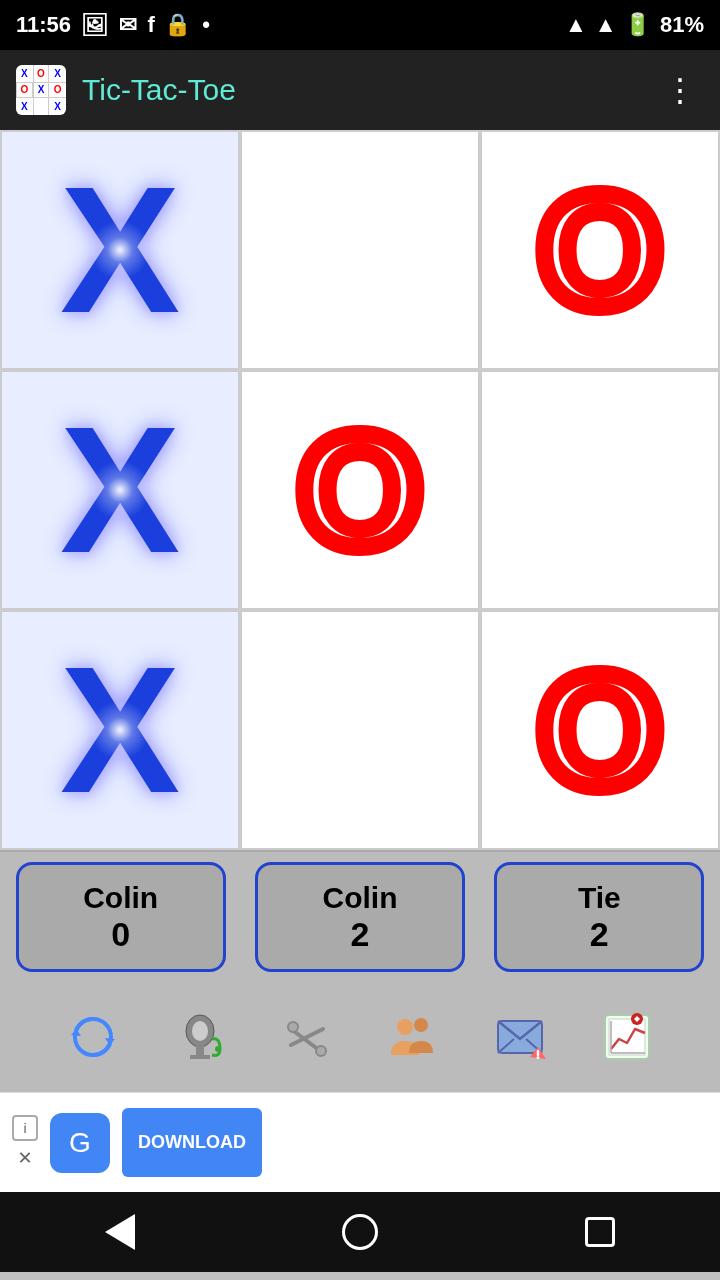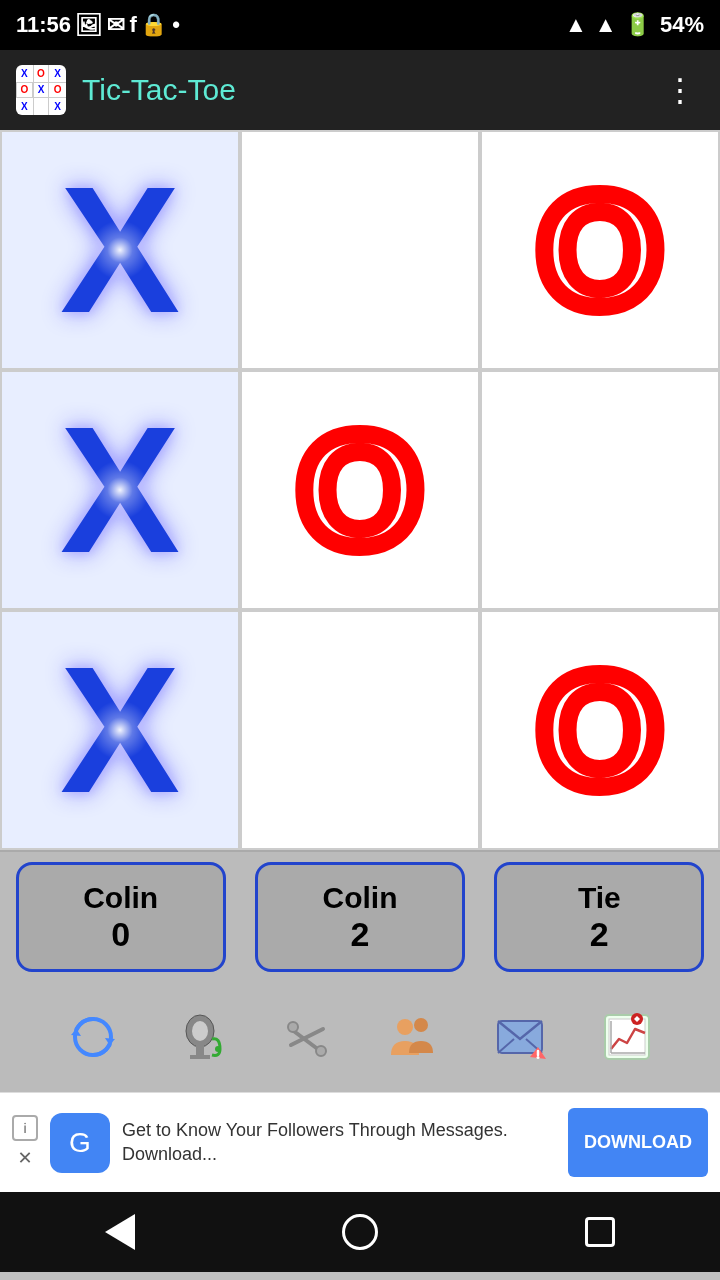--- a/index.html
+++ b/index.html
@@ -20,21 +20,21 @@
       background: #000;
       display: flex;
       align-items: center;
       justify-content: space-between;
       padding: 0 16px;
       color: #fff;
       font-size: 22px;
       font-weight: bold;
       flex-shrink: 0;
     }
-    .status-left { display: flex; align-items: center; gap: 4px; }
+    .status-left { display: flex; align-items: center; gap: 10px; }
     .status-right { display: flex; align-items: center; gap: 8px; }
 
     
     #app-bar {
       width: 720px;
       height: 80px;
       background: #222;
       display: flex;
       align-items: center;
       padding: 0 16px;
@@ -307,21 +307,21 @@
     <span>🖼</span>
     <span>✉</span>
     <span>f</span>
     <span>🔒</span>
     <span>•</span>
   </div>
   <div class="status-right">
     <span>▲</span>
     <span>▲</span>
     <span>🔋</span>
-    <span>54%</span>
+    <span>81%</span>
   </div>
 </div>
 
 <div id="app-bar">
   <div id="app-icon">
     <div class="app-icon-cell blue">X</div>
     <div class="app-icon-cell" style="border-left:1px solid #ccc;border-right:1px solid #ccc;">
         <span style="color:red;">O</span>
       </div>
     <div class="app-icon-cell blue">X</div>
@@ -445,21 +445,20 @@
 </div>
 
 <div id="ad-banner">
   <div style="display:flex;flex-direction:column;align-items:center;gap:4px;flex-shrink:0;">
     <div id="ad-info-icon">ℹ</div>
     <div id="ad-close">✕</div>
   </div>
   <div id="ad-icon">
     <span style="font-size:28px;">G</span>
   </div>
-  <span id="ad-text">Get to Know Your Followers Through Messages. Download...</span>
   <div id="ad-download-btn">DOWNLOAD</div>
 </div>
 
 <div id="nav-bar">
   <div class="nav-btn">
     <div class="nav-back"></div>
   </div>
   <div class="nav-btn">
     <div class="nav-home"></div>
   </div>

